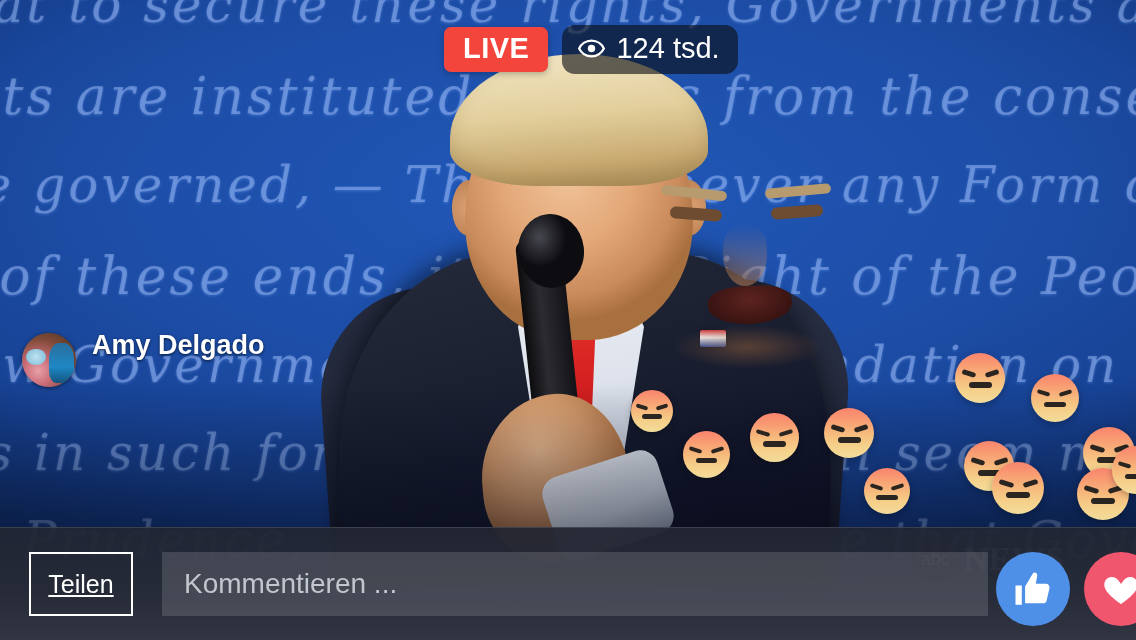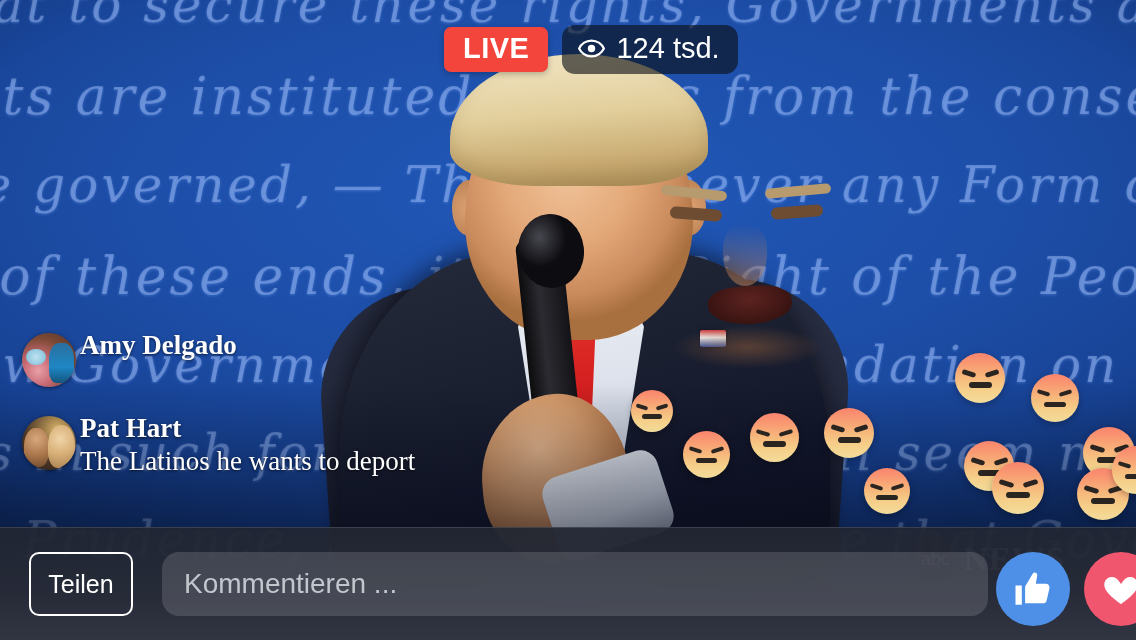--- a/index.html
+++ b/index.html
@@ -206,23 +206,22 @@
   }
   .eye-icon { display: block; width: 27px; height: 27px; }
 
   
   .comments {
     position: absolute; left: 22px; top: 330px;
     width: 620px;
     z-index: 25;
   }
   .comment {
-    display: flex; align-items: flex-start; gap: 4px;
+    display: flex; align-items: flex-start; gap: 16px;
     margin-bottom: 26px;
-    font-family: Liberation Serif, serif;
   }
   .avatar {
     flex: 0 0 auto;
     width: 54px; height: 54px; border-radius: 50%;
     overflow: hidden;
     position: relative;
     margin-top: 3px;
     box-shadow: 0 1px 4px rgba(0,0,0,0.5);
   }
   .avatar-a {
@@ -296,33 +295,34 @@
     width: 1136px; height: 113px;
     background: linear-gradient(to bottom, rgba(34,38,50,0.93) 0%, rgba(40,44,56,0.95) 55%, rgba(52,56,68,0.95) 100%);
     display: flex; align-items: center;
     z-index: 40;
     border-top: 1px solid rgba(255,255,255,0.05);
   }
   .share-btn {
     margin-left: 29px;
     width: 104px; height: 64px;
     border: 2px solid #ffffff;
-    border-radius: 10px;
+    border-radius: 0;
     color: #ffffff;
     font-size: 25px;
     display: flex; align-items: center; justify-content: center;
     background: transparent;
     cursor: pointer;
+    text-decoration: underline;
   }
   .comment-input {
     margin-left: 29px;
     width: 826px; height: 64px;
     background: rgba(255,255,255,0.14);
     border: none;
-    border-radius: 17px;
+    border-radius: 1px;
     color: #c9cdd4;
     font-size: 28px;
     padding: 0 22px;
     font-family: "Liberation Sans", sans-serif;
     outline: none;
   }
   .comment-input::placeholder { color: #c2c6cd; opacity: 1; }
 
   .reaction-buttons {
     position: absolute; right: -22px; bottom: 14px;
@@ -464,27 +464,20 @@
       </div>
     </div>
 
   <div class="comments">
     <div class="comment">
       <div class="avatar avatar-a"></div>
       <div class="comment-body">
         <div class="comment-name">Amy Delgado</div>
       </div>
     </div>
-    <div class="comment">
-      <div class="avatar avatar-b"></div>
-      <div class="comment-body">
-        <div class="comment-name">Pat Hart</div>
-        <div class="comment-text">The Latinos he wants to deport</div>
-      </div>
-    </div>
   </div>
 
   <div class="bottom-bar">
     <div class="share-btn">Teilen</div>
     <input class="comment-input" type="text" placeholder="Kommentieren ..." style="">
 
     <div class="reaction-buttons">
       <div class="rx-btn rx-like">
         <svg class="thumb-icon" viewBox="0 0 24 24">
           <path d="M2 10h3.6v11H2zM7.5 10.6l4.4-7.5c.4-.7 1.4-.8 2-.2.4.4.6 1 .5 1.5L13.6 9h5.8c1.3 0 2.3 1.2 2 2.5l-1.6 7c-.2 1-1.1 1.7-2.1 1.7H7.5z" fill="#ffffff"></path>

